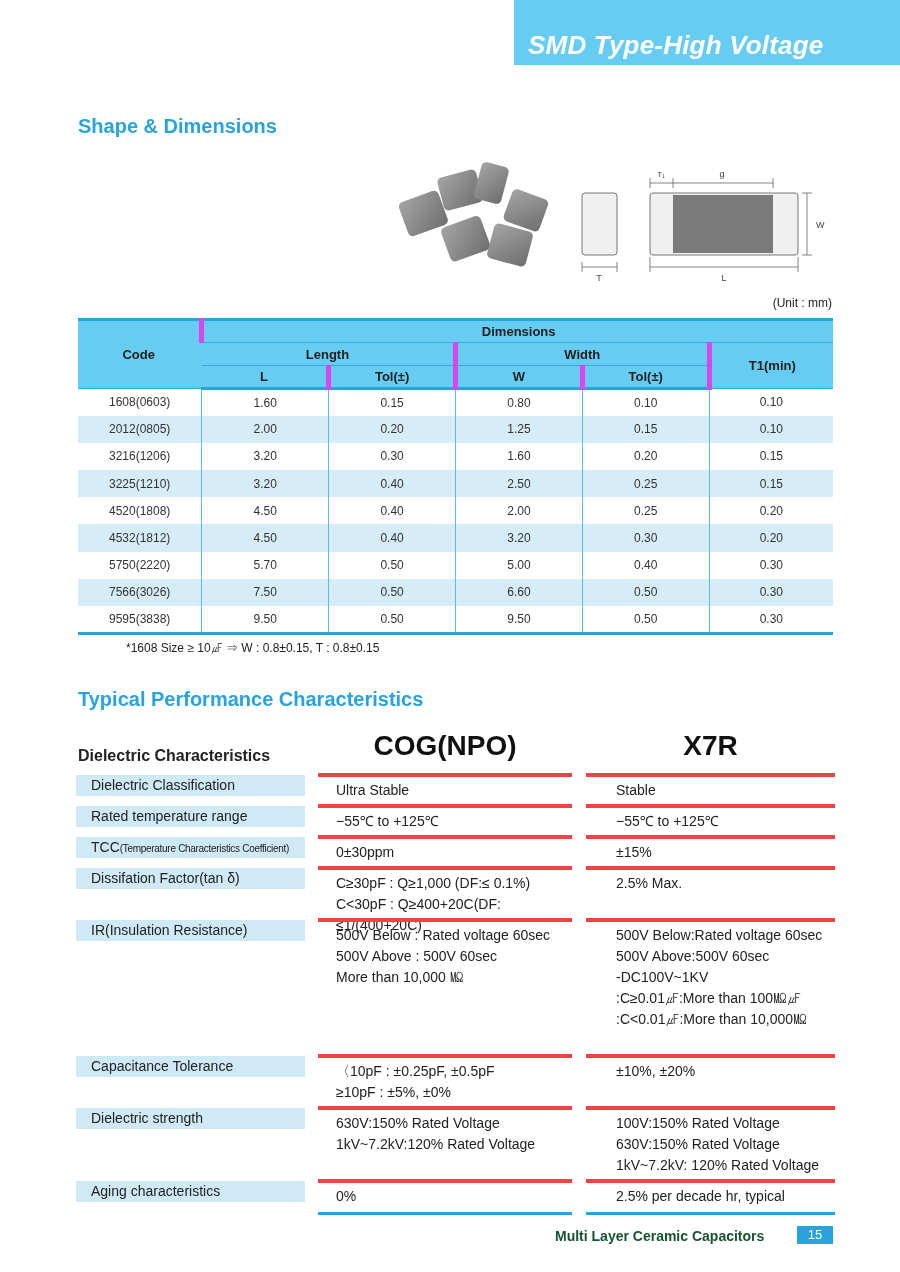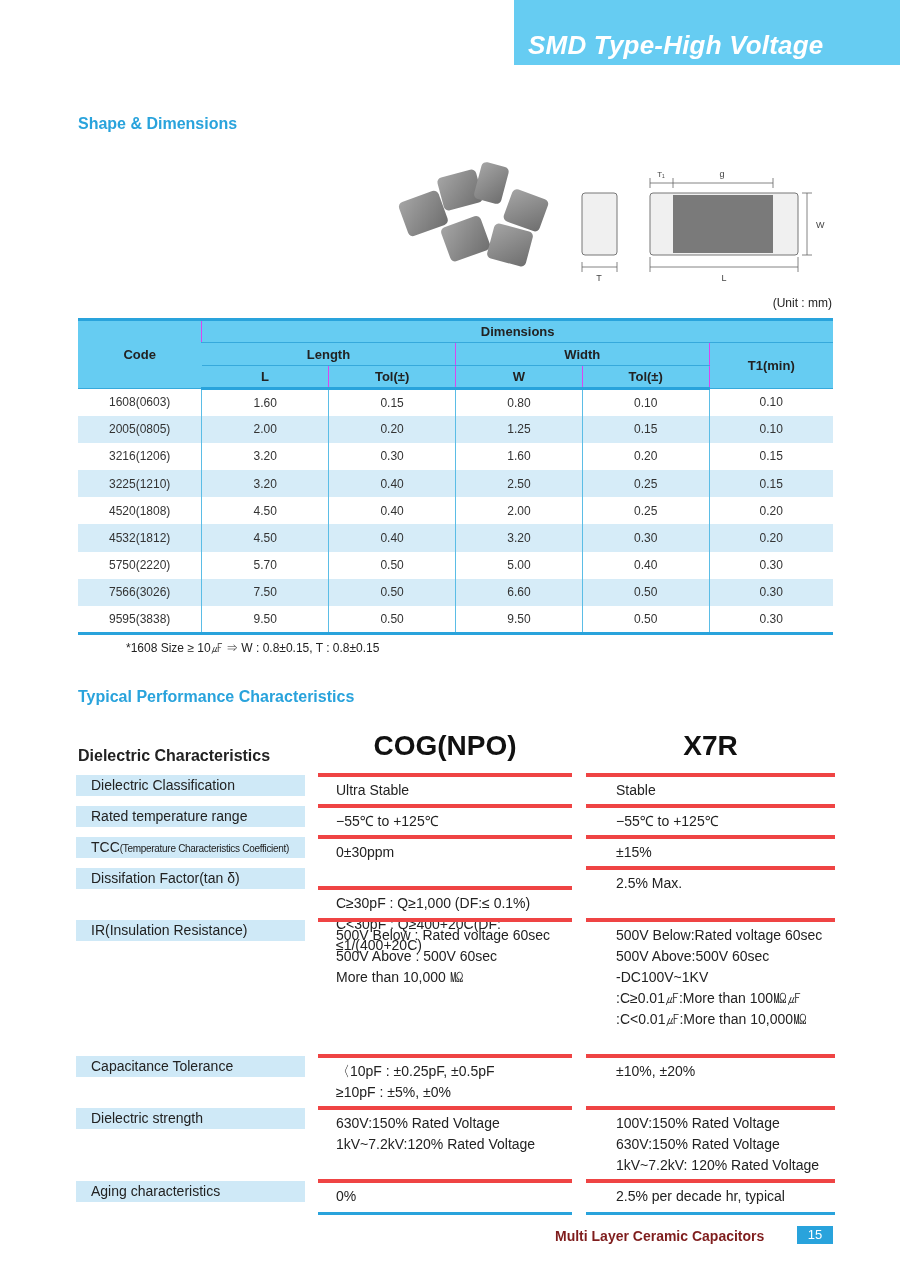--- a/index.html
+++ b/index.html
@@ -11,37 +11,37 @@
       background: #66ccf2;
     }
     .banner-title {
       position: absolute; left: 14px; top: 30px;
       font-size: 26px; font-weight: bold; font-style: italic; color: #fff;
       letter-spacing: 0.2px;
     }
 
     .section-title {
       position: absolute; left: 78px;
-      font-size: 16px; font-weight: bold; color: #29a3dc;
+      font-size: 20px; font-weight: bold; color: #29a3dc;
     }
 
     .photo { position: absolute; left: 395px; top: 155px; width: 175px; height: 115px; }
     .diagram { position: absolute; left: 570px; top: 160px; width: 260px; height: 125px; }
 
     .unit {
       position: absolute; right: 68px; top: 296px; font-size: 12px; color: #222;
     }
 
     table.dims {
       position: absolute; left: 78px; top: 318px; width: 755px;
       border-collapse: collapse; font-size: 12px;
     }
     table.dims th {
       background: #66ccf2; color: #222; font-weight: bold; font-size: 13px;
-      height: 23px; border-left: 1px solid #d946ef; border-bottom: 1px solid #36a9dc;
+      height: 23px; border-left: 5px solid #d946ef; border-bottom: 1px solid #36a9dc;
     }
     table.dims thead tr:first-child th { border-top: 3px solid #29a3dc; }
     table.dims th:first-child { border-left: none; }
     table.dims thead tr.last th { border-bottom: 3px solid #29a3dc; }
     table.dims td {
       height: 27.2px; text-align: center; border-left: 1px solid #5bbde6;
       color: #333;
     }
     table.dims td:first-child { border-left: none; }
     table.dims tbody tr:nth-child(even) td { background: #d6ecf8; }
@@ -67,21 +67,21 @@
     .char-label .small { font-size: 10px; letter-spacing: -0.3px; margin-top: 12px; }
     .char-col {
       position: absolute; top: 0; border-top: 4px solid #ef4444;
       font-size: 14px; color: #222; line-height: 21px; padding: 3px 0 0 18px;
     }
     .col-a { left: 242px; width: 254px; }
     .col-b { left: 510px; width: 249px; padding-left: 30px; }
     .bottom-line { position: absolute; height: 3px; background: #29a3dc; }
 
     .footer-text {
-      position: absolute; left: 555px; top: 1228px; font-size: 14px; font-weight: bold; color: #7f1d1d;
+      position: absolute; left: 555px; top: 1228px; font-size: 14px; font-weight: bold; color: #14532d;
     }
     .page-badge {
       position: absolute; left: 797px; top: 1226px; width: 36px; height: 18px;
       background: #29a3dc; color: #fff; font-size: 13px; text-align: center; line-height: 18px;
     }
   </style>
 </head>
 <body>
 
 <div class="banner">
@@ -166,21 +166,21 @@
   <tbody id="dims-body">
       <tr>
         <td>1608(0603)</td>
         <td>1.60</td>
         <td>0.15</td>
         <td>0.80</td>
         <td>0.10</td>
         <td>0.10</td>
       </tr>
       <tr>
-        <td>2005(0805)</td>
+        <td>2012(0805)</td>
         <td>2.00</td>
         <td>0.20</td>
         <td>1.25</td>
         <td>0.15</td>
         <td>0.10</td>
       </tr>
       <tr>
         <td>3216(1206)</td>
         <td>3.20</td>
         <td>0.30</td>
@@ -269,21 +269,21 @@
       <div class="char-label"><span>TCC</span><span class="small">(Temperature Characteristics Coefficient)</span></div>
       <div class="char-col col-a" style="height: 31px;">
         <div>0±30ppm</div>
       </div>
       <div class="char-col col-b" style="height: 31px;">
         <div>±15%</div>
       </div>
     </div>
     <div class="char-row" style="position: absolute; top: 93px; left: 0px; width: 760px; height: 52px;">
       <div class="char-label"><span>Dissifation Factor(tan δ)</span></div>
-      <div class="char-col col-a" style="height: 52px; margin-top: 20px;">
+      <div class="char-col col-a" style="height: 52px;">
         <div>C≥30pF : Q≥1,000 (DF:≤ 0.1%)</div>
         <div>C&lt;30pF : Q≥400+20C(DF: ≤1/(400+20C)</div>
       </div>
       <div class="char-col col-b" style="height: 52px;">
         <div>2.5% Max.</div>
       </div>
     </div>
     <div class="char-row" style="position: absolute; top: 145px; left: 0px; width: 760px; height: 136px;">
       <div class="char-label"><span>IR(Insulation Resistance)</span></div>
       <div class="char-col col-a" style="height: 136px;">

